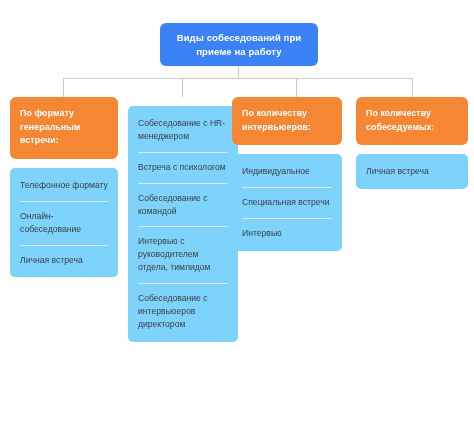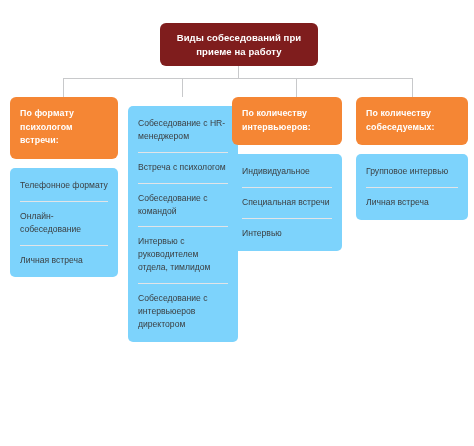--- a/index.html
+++ b/index.html
@@ -20,21 +20,21 @@
     overflow: hidden;
   }
 
   
   .root-node {
     position: absolute;
     left: 160px;
     top: 23px;
     width: 158px;
     height: 43px;
-    background: #7f1d1d;
+    background: #3b82f6;
     border-radius: 6px;
     display: flex;
     align-items: center;
     justify-content: center;
     box-sizing: border-box;
     padding: 4px 10px;
   }
   .root-node-label {
     color: #ffffff;
     font-size: 9.5px;
@@ -120,21 +120,21 @@
 
   <div class="connector conn-v" style="left:238px; top:66px; height:12px;"></div>
   <div class="connector conn-h" style="left:63px; top:78px; width:349px;"></div>
   <div class="connector conn-v" style="left:63px; top:78px; height:19px;"></div>
   <div class="connector conn-v" style="left:182px; top:78px; height:19px;"></div>
   <div class="connector conn-v" style="left:296px; top:78px; height:19px;"></div>
   <div class="connector conn-v" style="left:412px; top:78px; height:19px;"></div>
 
   <div class="column col-1">
     <div class="cat-header h-tall">
-      <span class="cat-header-label">По формату психологом встречи:</span>
+      <span class="cat-header-label">По формату генеральным встречи:</span>
     </div>
     <div class="item-panel">
       <div class="item">Телефонное формату</div>
       <div class="item">Онлайн-собеседование</div>
       <div class="item">Личная встреча</div>
     </div>
   </div>
 
   <div class="column col-2">
     <div class="item-panel">
@@ -155,19 +155,18 @@
       <div class="item">Специальная встречи</div>
       <div class="item">Интервью</div>
     </div>
   </div>
 
   <div class="column col-4">
     <div class="cat-header h-mid">
       <span class="cat-header-label">По количеству собеседуемых:</span>
     </div>
     <div class="item-panel">
-      <div class="item">Групповое интервью</div>
       <div class="item">Личная встреча</div>
     </div>
 
   </div>
 
 </div>
 
 </body></html>

